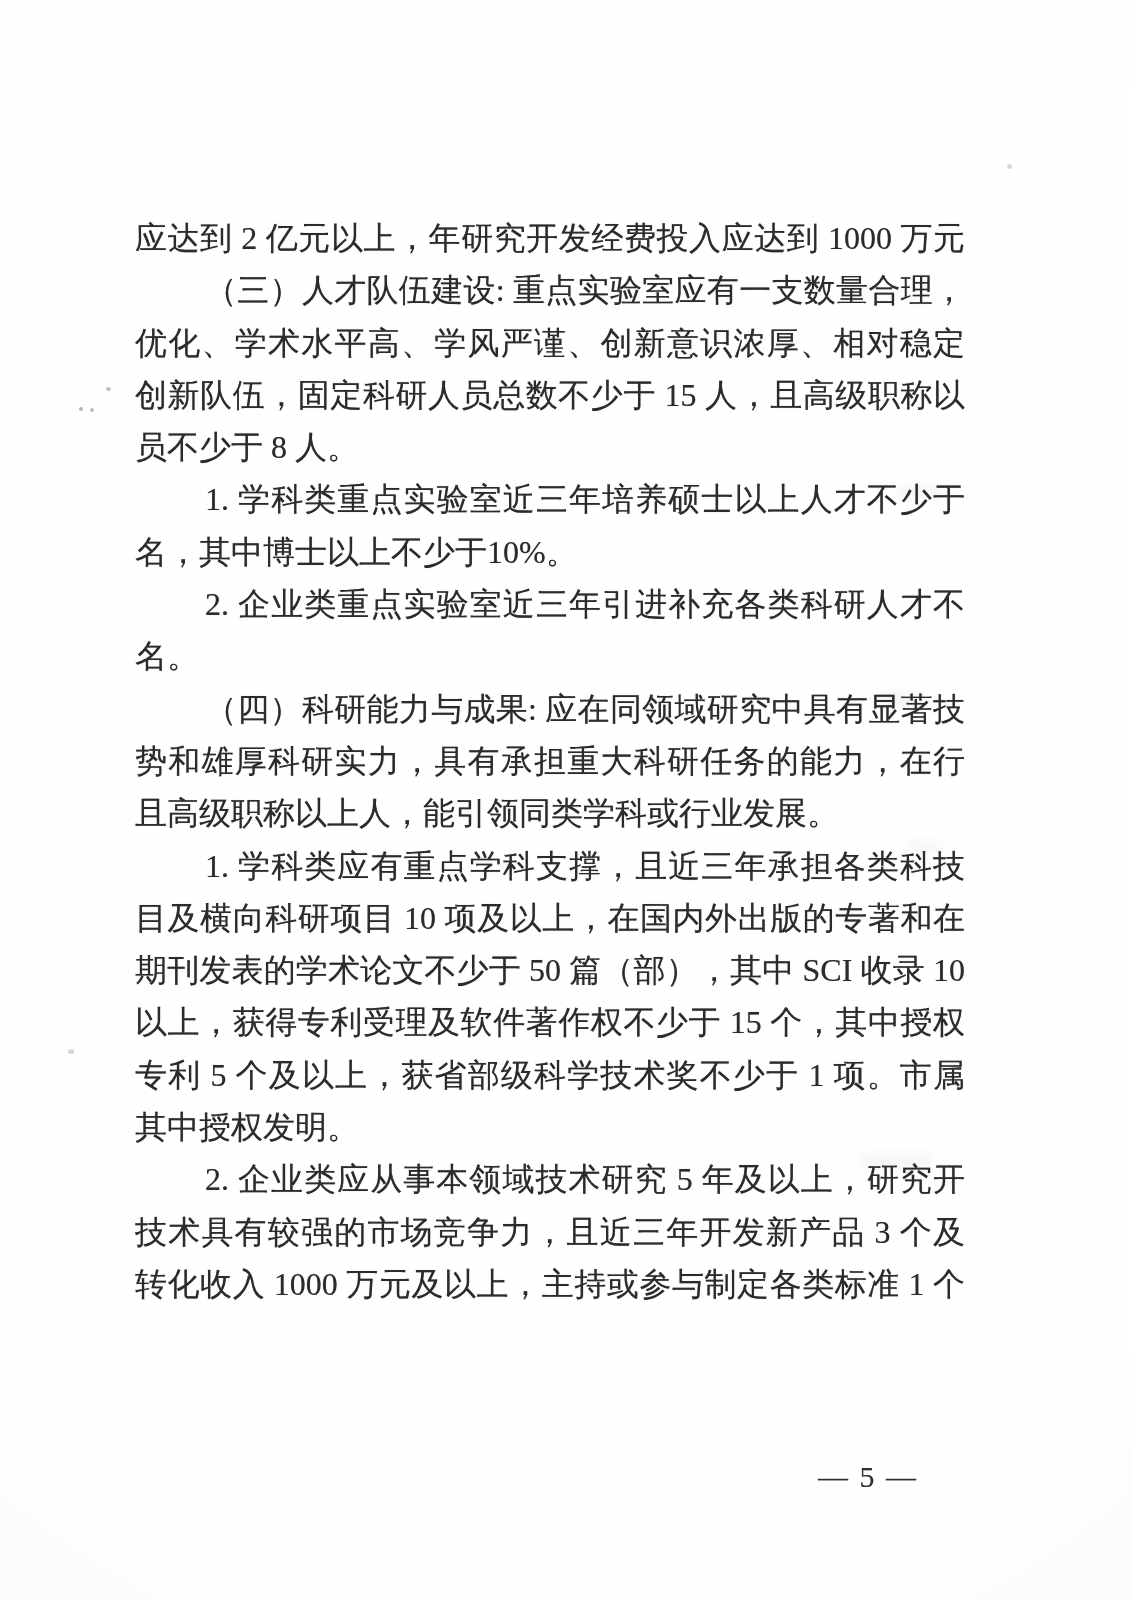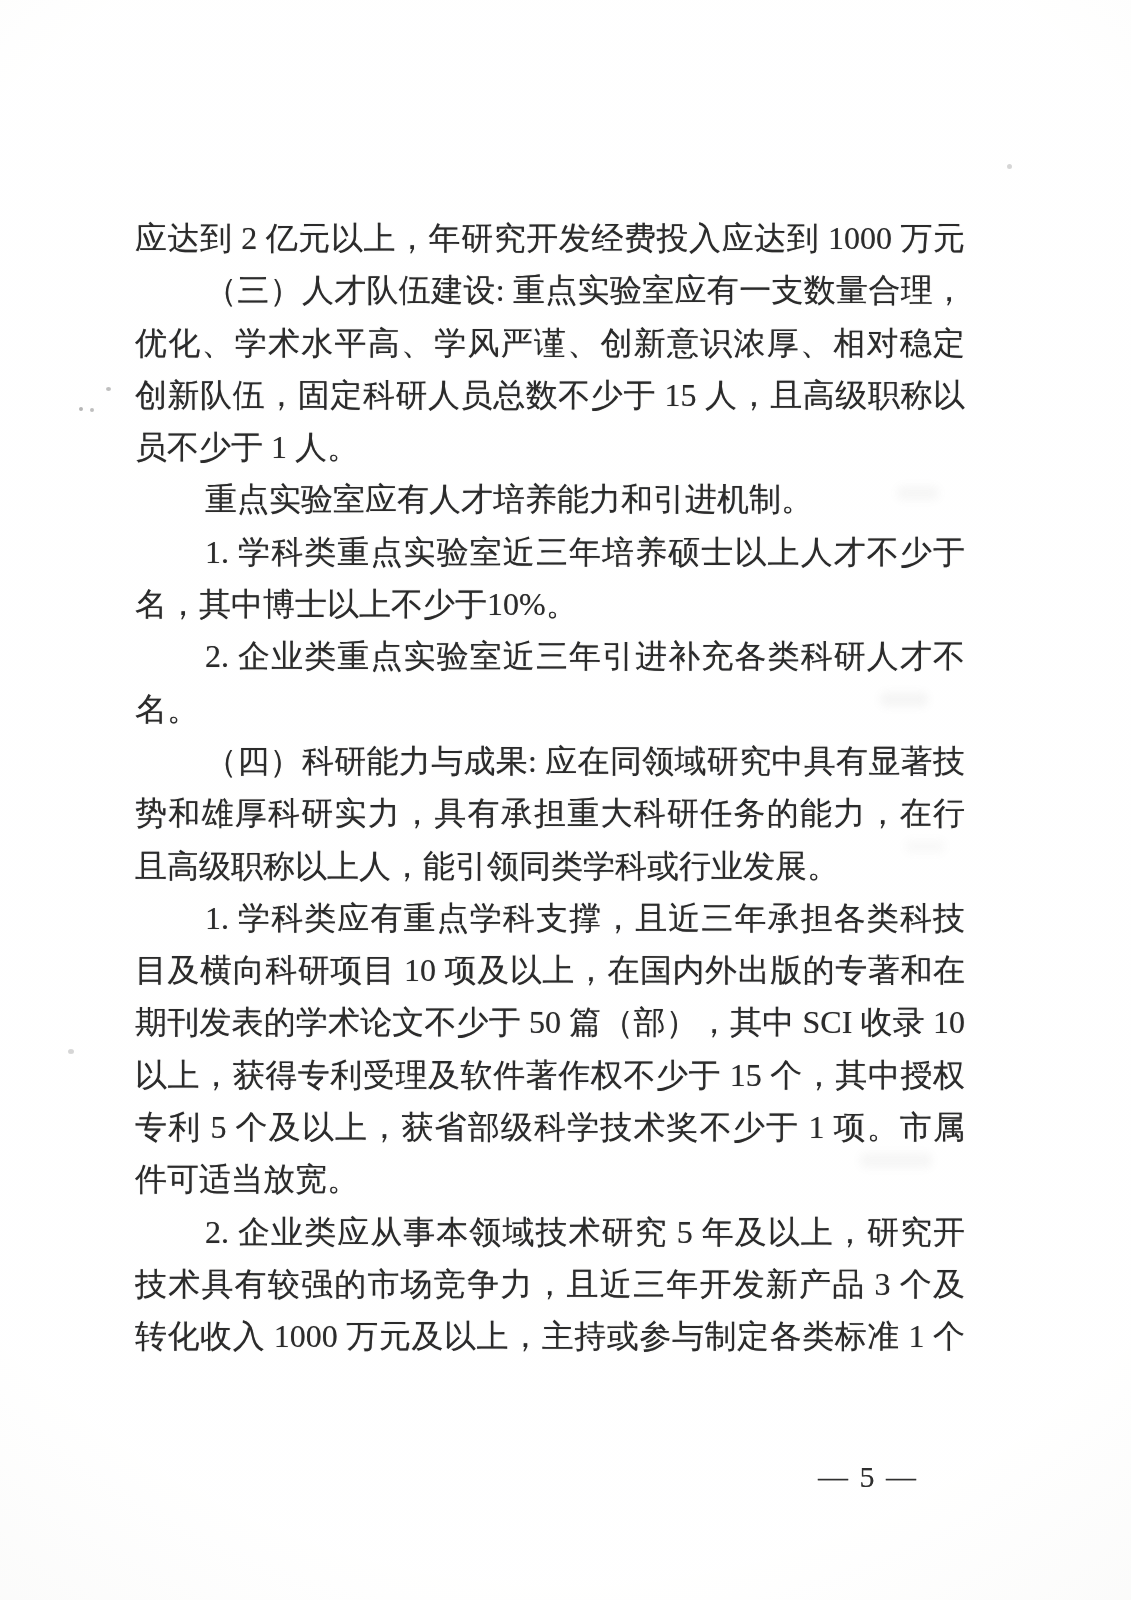--- a/index.html
+++ b/index.html
@@ -92,33 +92,32 @@
 <div class="ghost g1"></div>
 <div class="ghost g2"></div>
 <div class="ghost g3"></div>
 <div class="ghost g4"></div>
 
 <div class="doc-text">
   <div class="line fill">应达到 2 亿元以上，年研究开发经费投入应达到 1000 万元以上。</div>
   <div class="line fill ind">（三）人才队伍建设: 重点实验室应有一支数量合理，结构</div>
   <div class="line fill">优化、学术水平高、学风严谨、创新意识浓厚、相对稳定的科技</div>
   <div class="line fill">创新队伍，固定科研人员总数不少于 15 人，且高级职称以上人</div>
-  <div class="line">员不少于 1 人。</div>
-  <div class="line ind">重点实验室应有人才培养能力和引进机制。</div>
+  <div class="line">员不少于 8 人。</div>
   <div class="line fill ind">1. 学科类重点实验室近三年培养硕士以上人才不少于 70</div>
   <div class="line">名，其中博士以上不少于10%。</div>
   <div class="line fill ind">2. 企业类重点实验室近三年引进补充各类科研人才不少于5</div>
   <div class="line">名。</div>
   <div class="line fill ind">（四）科研能力与成果: 应在同领域研究中具有显著技术优</div>
   <div class="line fill">势和雄厚科研实力，具有承担重大科研任务的能力，在行业或领</div>
   <div class="line">且高级职称以上人，能引领同类学科或行业发展。</div>
   <div class="line fill ind">1. 学科类应有重点学科支撑，且近三年承担各类科技计划项</div>
   <div class="line fill">目及横向科研项目 10 项及以上，在国内外出版的专著和在核心</div>
   <div class="line fill">期刊发表的学术论文不少于 50 篇（部），其中 SCI 收录 10 篇及</div>
   <div class="line fill">以上，获得专利受理及软件著作权不少于 15 个，其中授权发明</div>
   <div class="line fill">专利 5 个及以上，获省部级科学技术奖不少于 1 项。市属高校条</div>
-  <div class="line">件可适当放宽。</div>
+  <div class="line">其中授权发明。</div>
   <div class="line fill ind">2. 企业类应从事本领域技术研究 5 年及以上，研究开发的</div>
   <div class="line fill">技术具有较强的市场竞争力，且近三年开发新产品 3 个及以上或</div>
   <div class="line fill">转化收入 1000 万元及以上，主持或参与制定各类标准 1 个及以</div>
 </div>
 
 <div class="page-number">— 5 —</div>
 
 </body></html>

